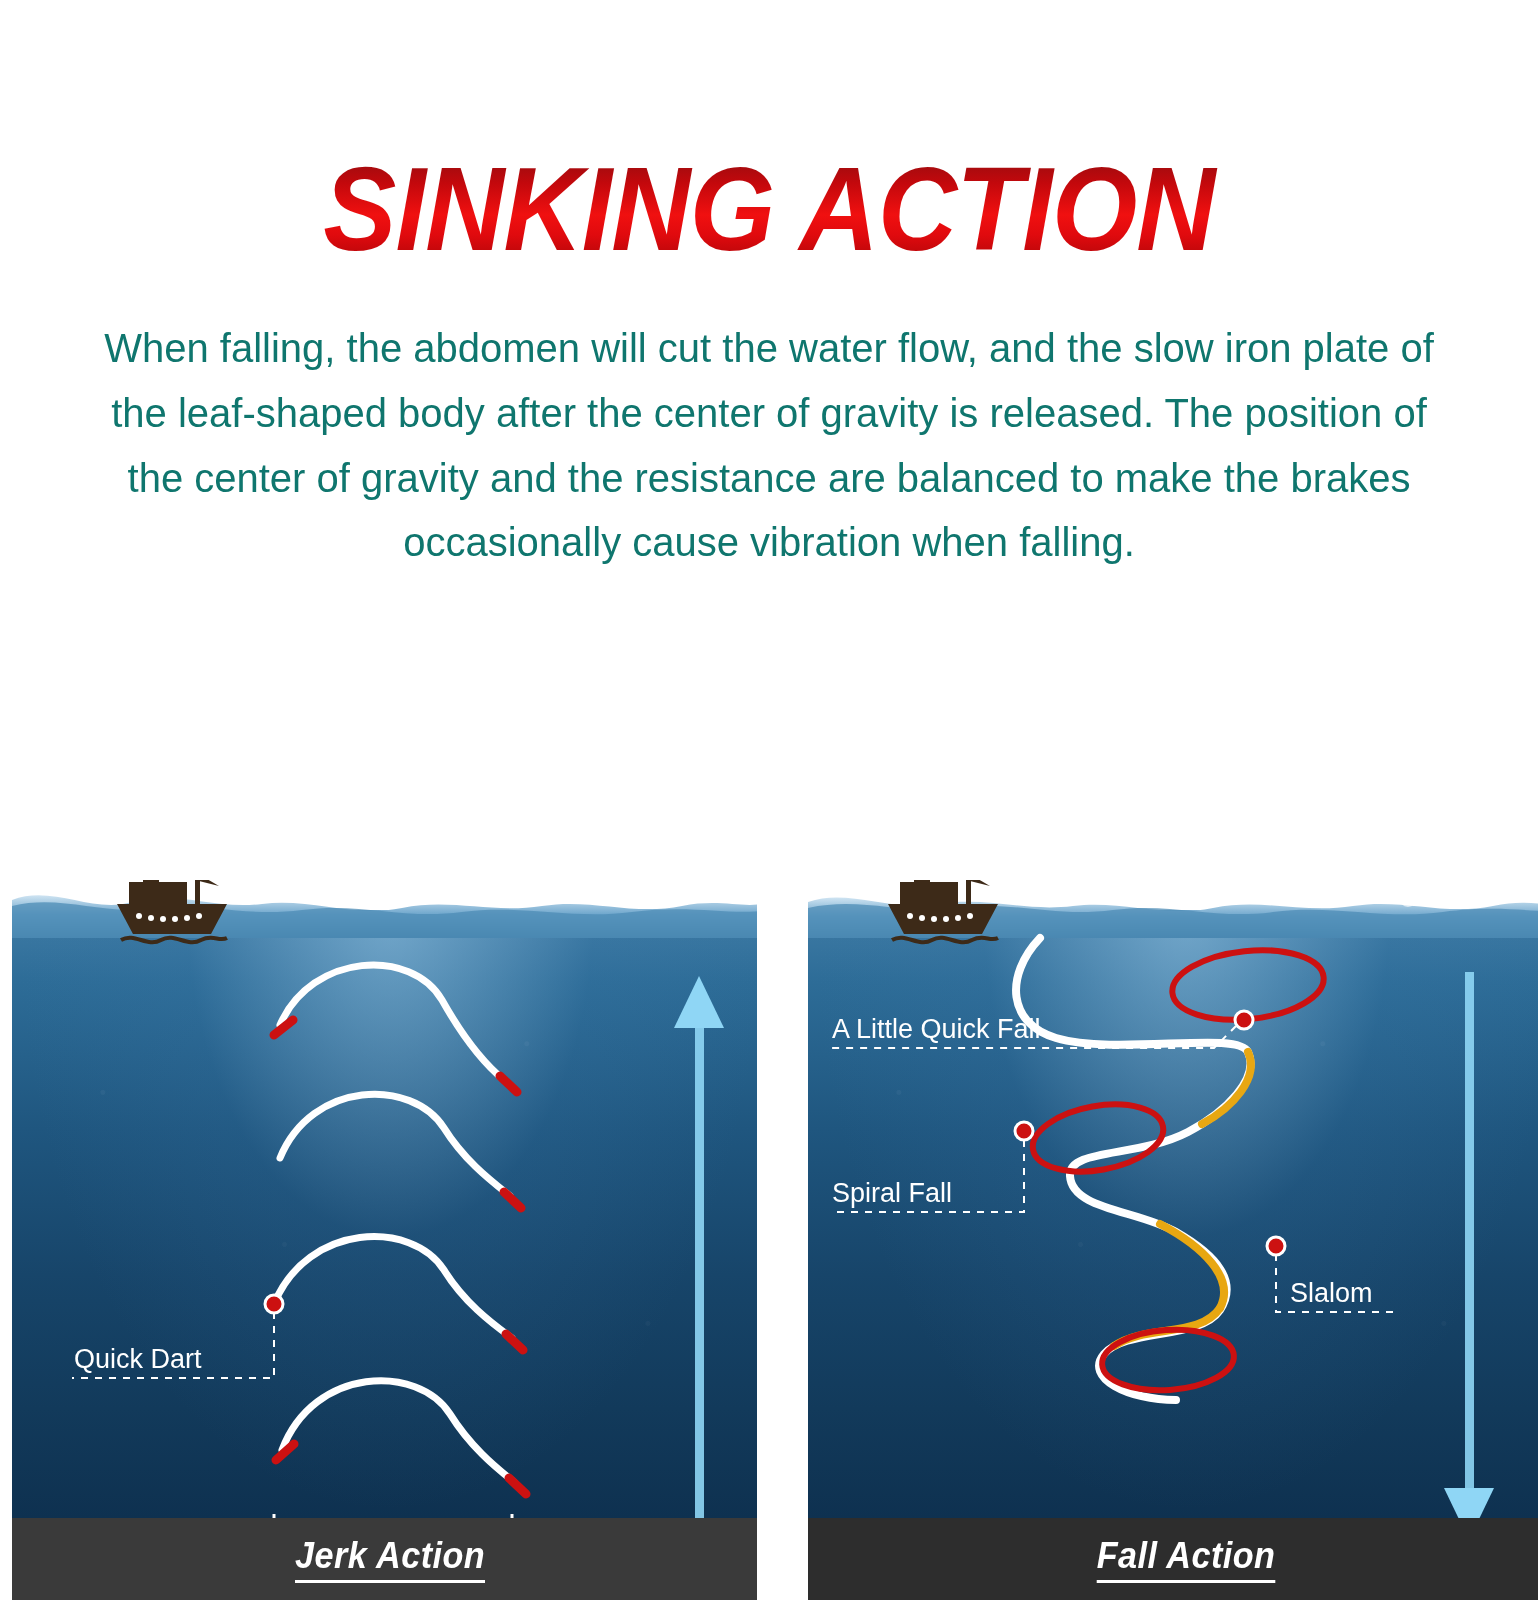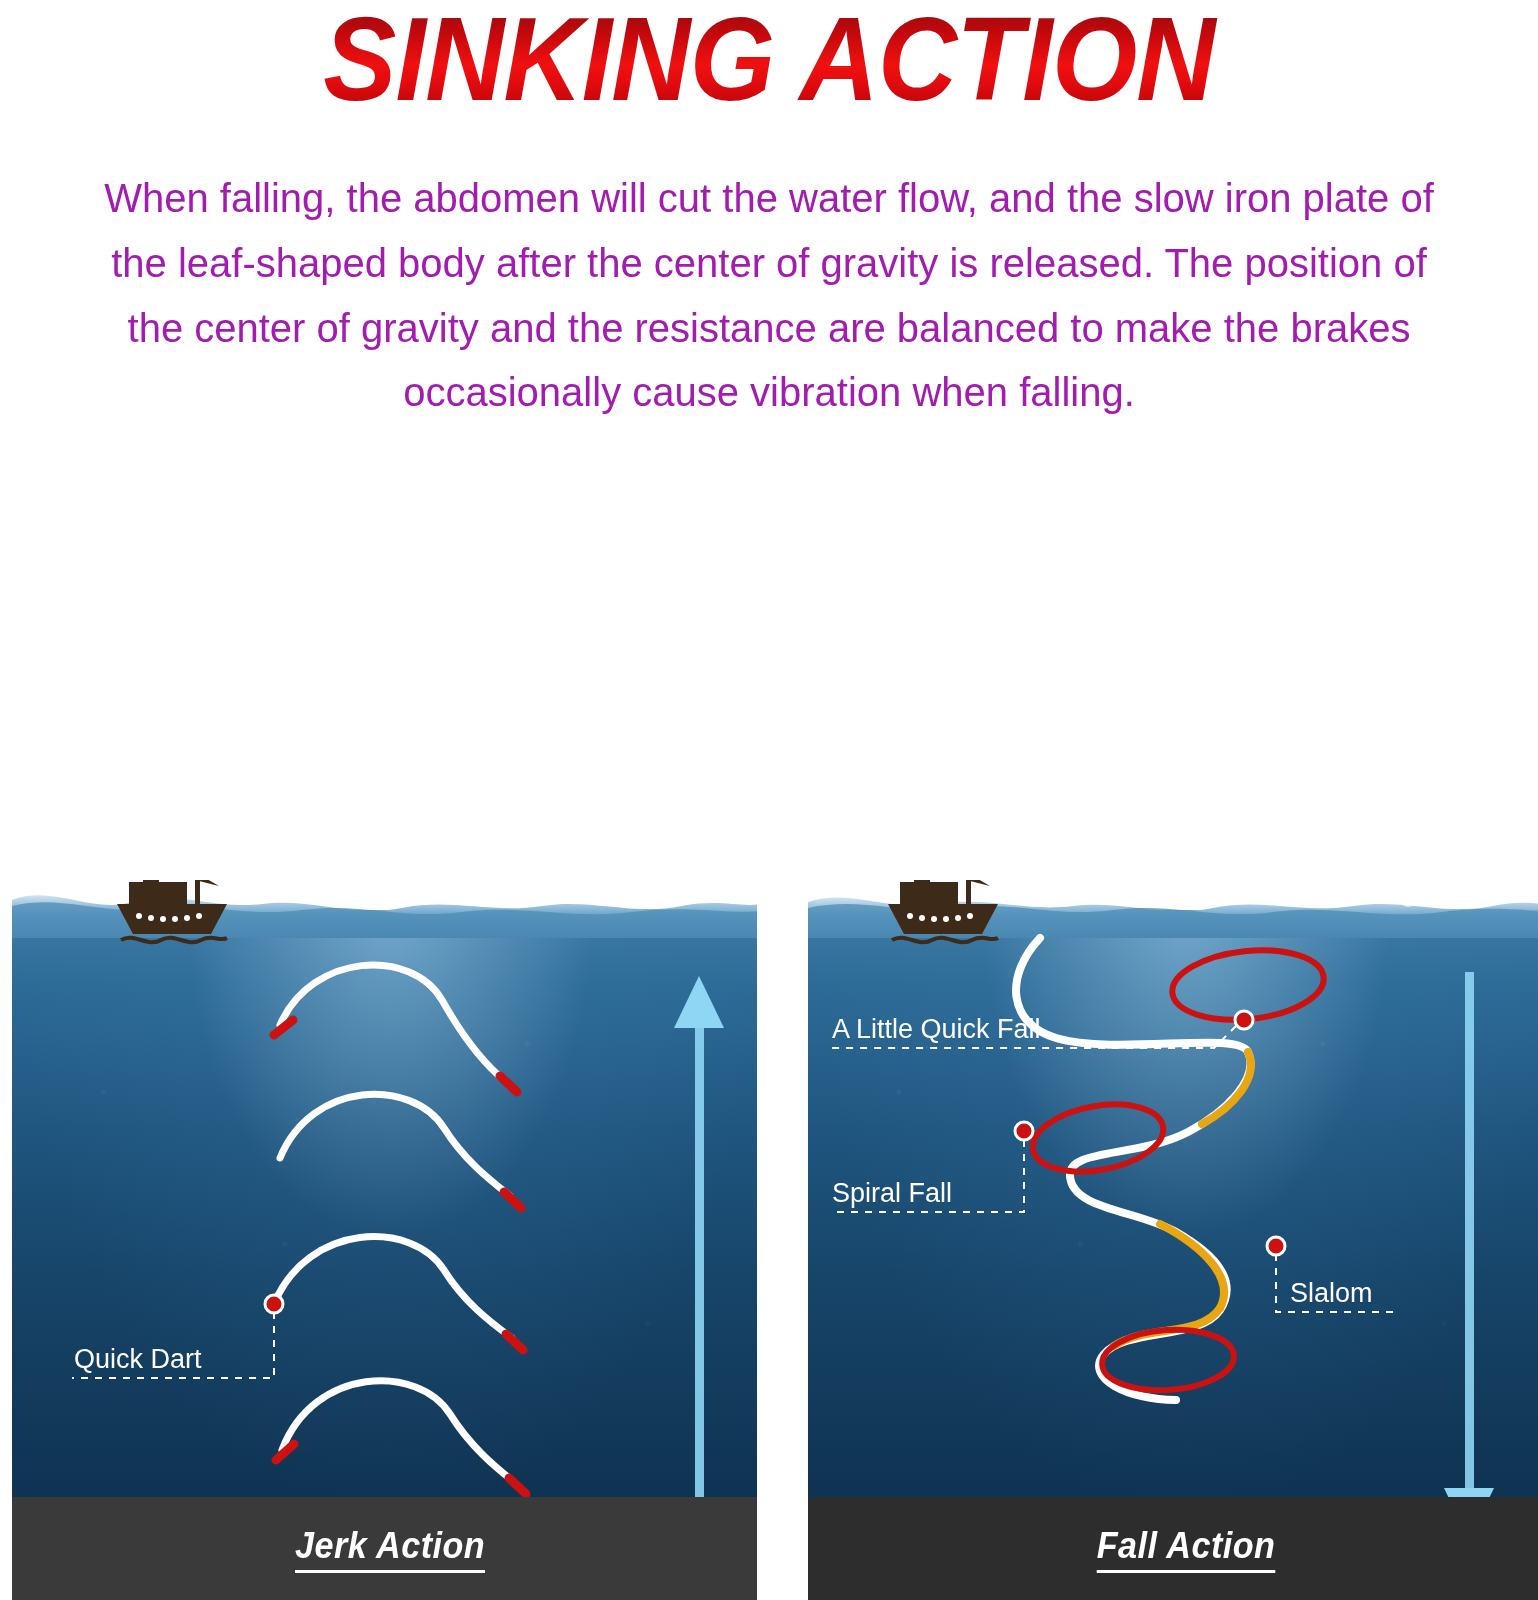--- a/index.html
+++ b/index.html
@@ -12,41 +12,42 @@
     height: 1600px;
     font-family: "Liberation Sans", sans-serif;
     overflow: hidden;
     position: relative;
   }
 
   
   .header {
     width: 100%;
     background: #ffffff;
+    padding-top: 150px;
     box-sizing: border-box;
   }
   .title {
     text-align: center;
     font-family: "Liberation Sans", sans-serif;
     font-size: 118px;
     font-weight: bold;
     font-style: italic;
     letter-spacing: -1px;
     line-height: 1.0;
     margin: 0;
     background: linear-gradient(to bottom, #8d0d10 0%, #c3080c 28%, #f01010 55%, #e00a0e 72%, #a80508 100%);
     -webkit-background-clip: text;
     background-clip: text;
     color: transparent;
     -webkit-text-fill-color: transparent;
     transform: scaleX(0.93);
   }
   .subtitle {
     text-align: center;
-    color: #a21caf;
+    color: #0f766e;
     font-size: 40px;
     line-height: 1.62;
     margin: 48px auto 0 auto;
     width: 1340px;
     font-weight: 400;
   }
 
   
   .scene {
     position: absolute;
@@ -90,21 +91,21 @@
     top: 0;
     left: 0;
     width: 100%;
     height: 58px;
   }
   .caption {
     position: absolute;
     bottom: 0;
     left: 0;
     width: 100%;
-    height: 103px;
+    height: 82px;
     background: #3a3a3a;
     display: flex;
     align-items: center;
     justify-content: center;
   }
   .panel.right .caption { background: #2d2d2d; }
   .caption-text {
     color: #ffffff;
     font-size: 36px;
     font-weight: bold;

